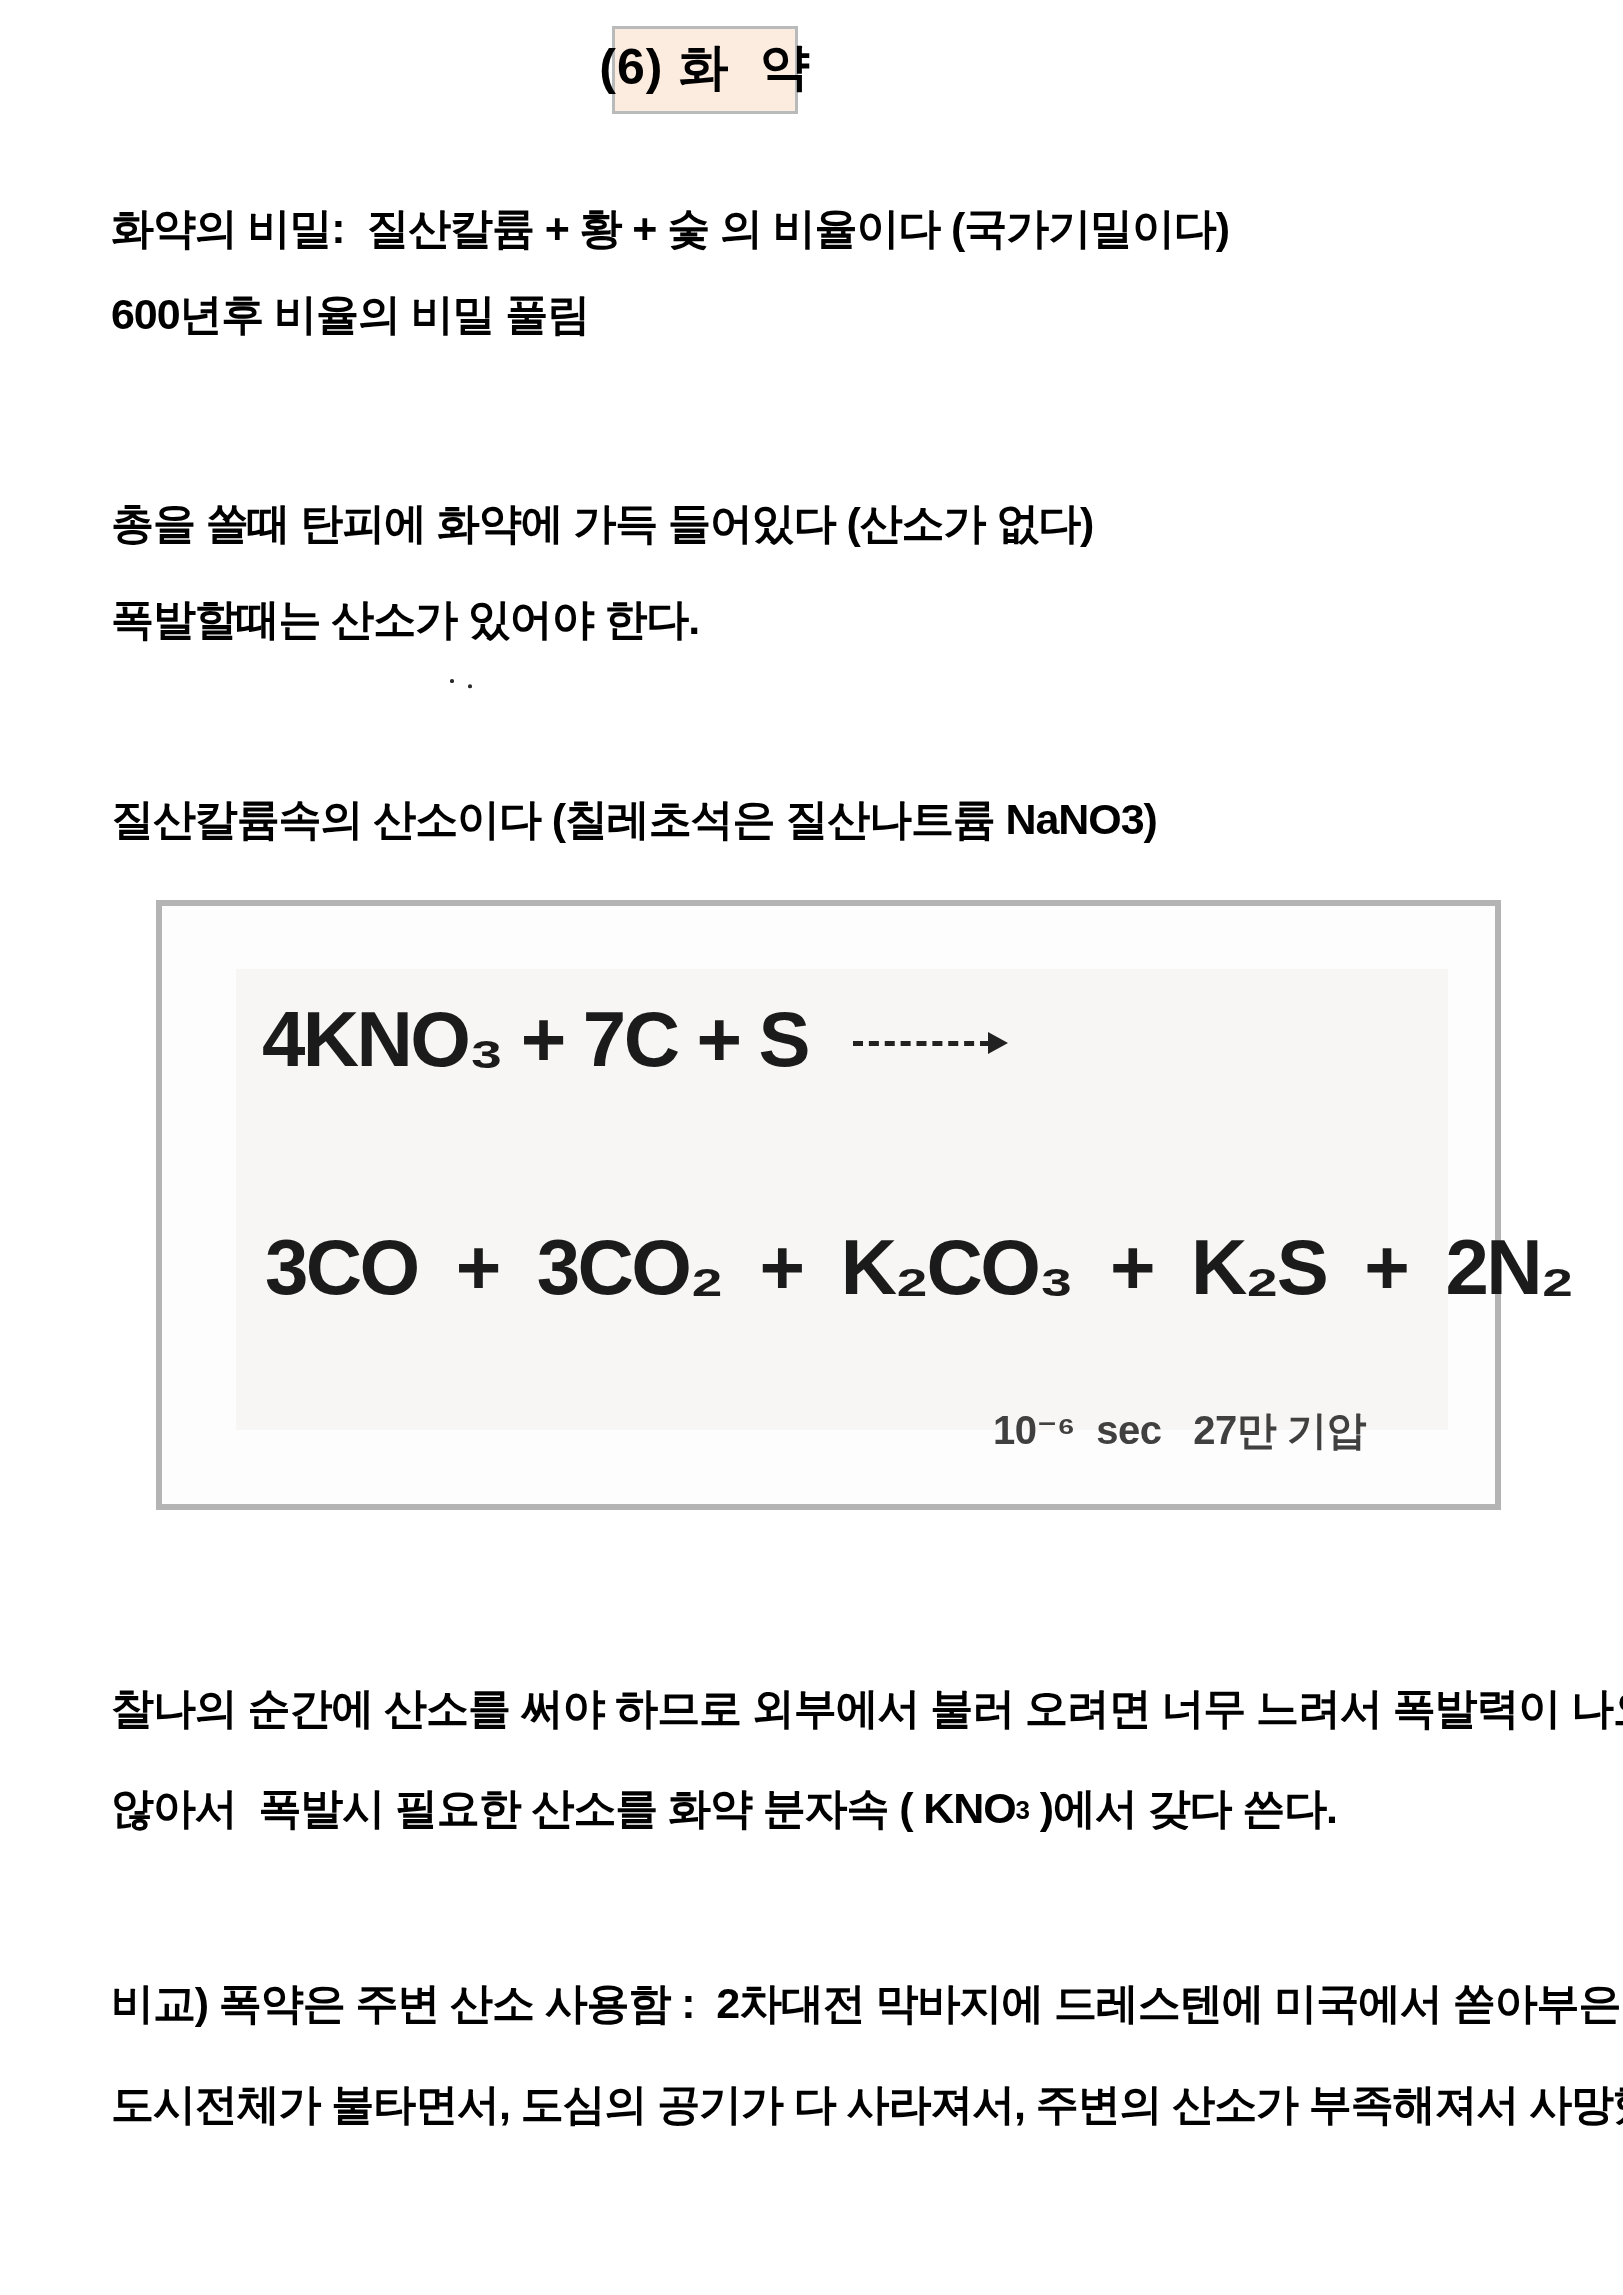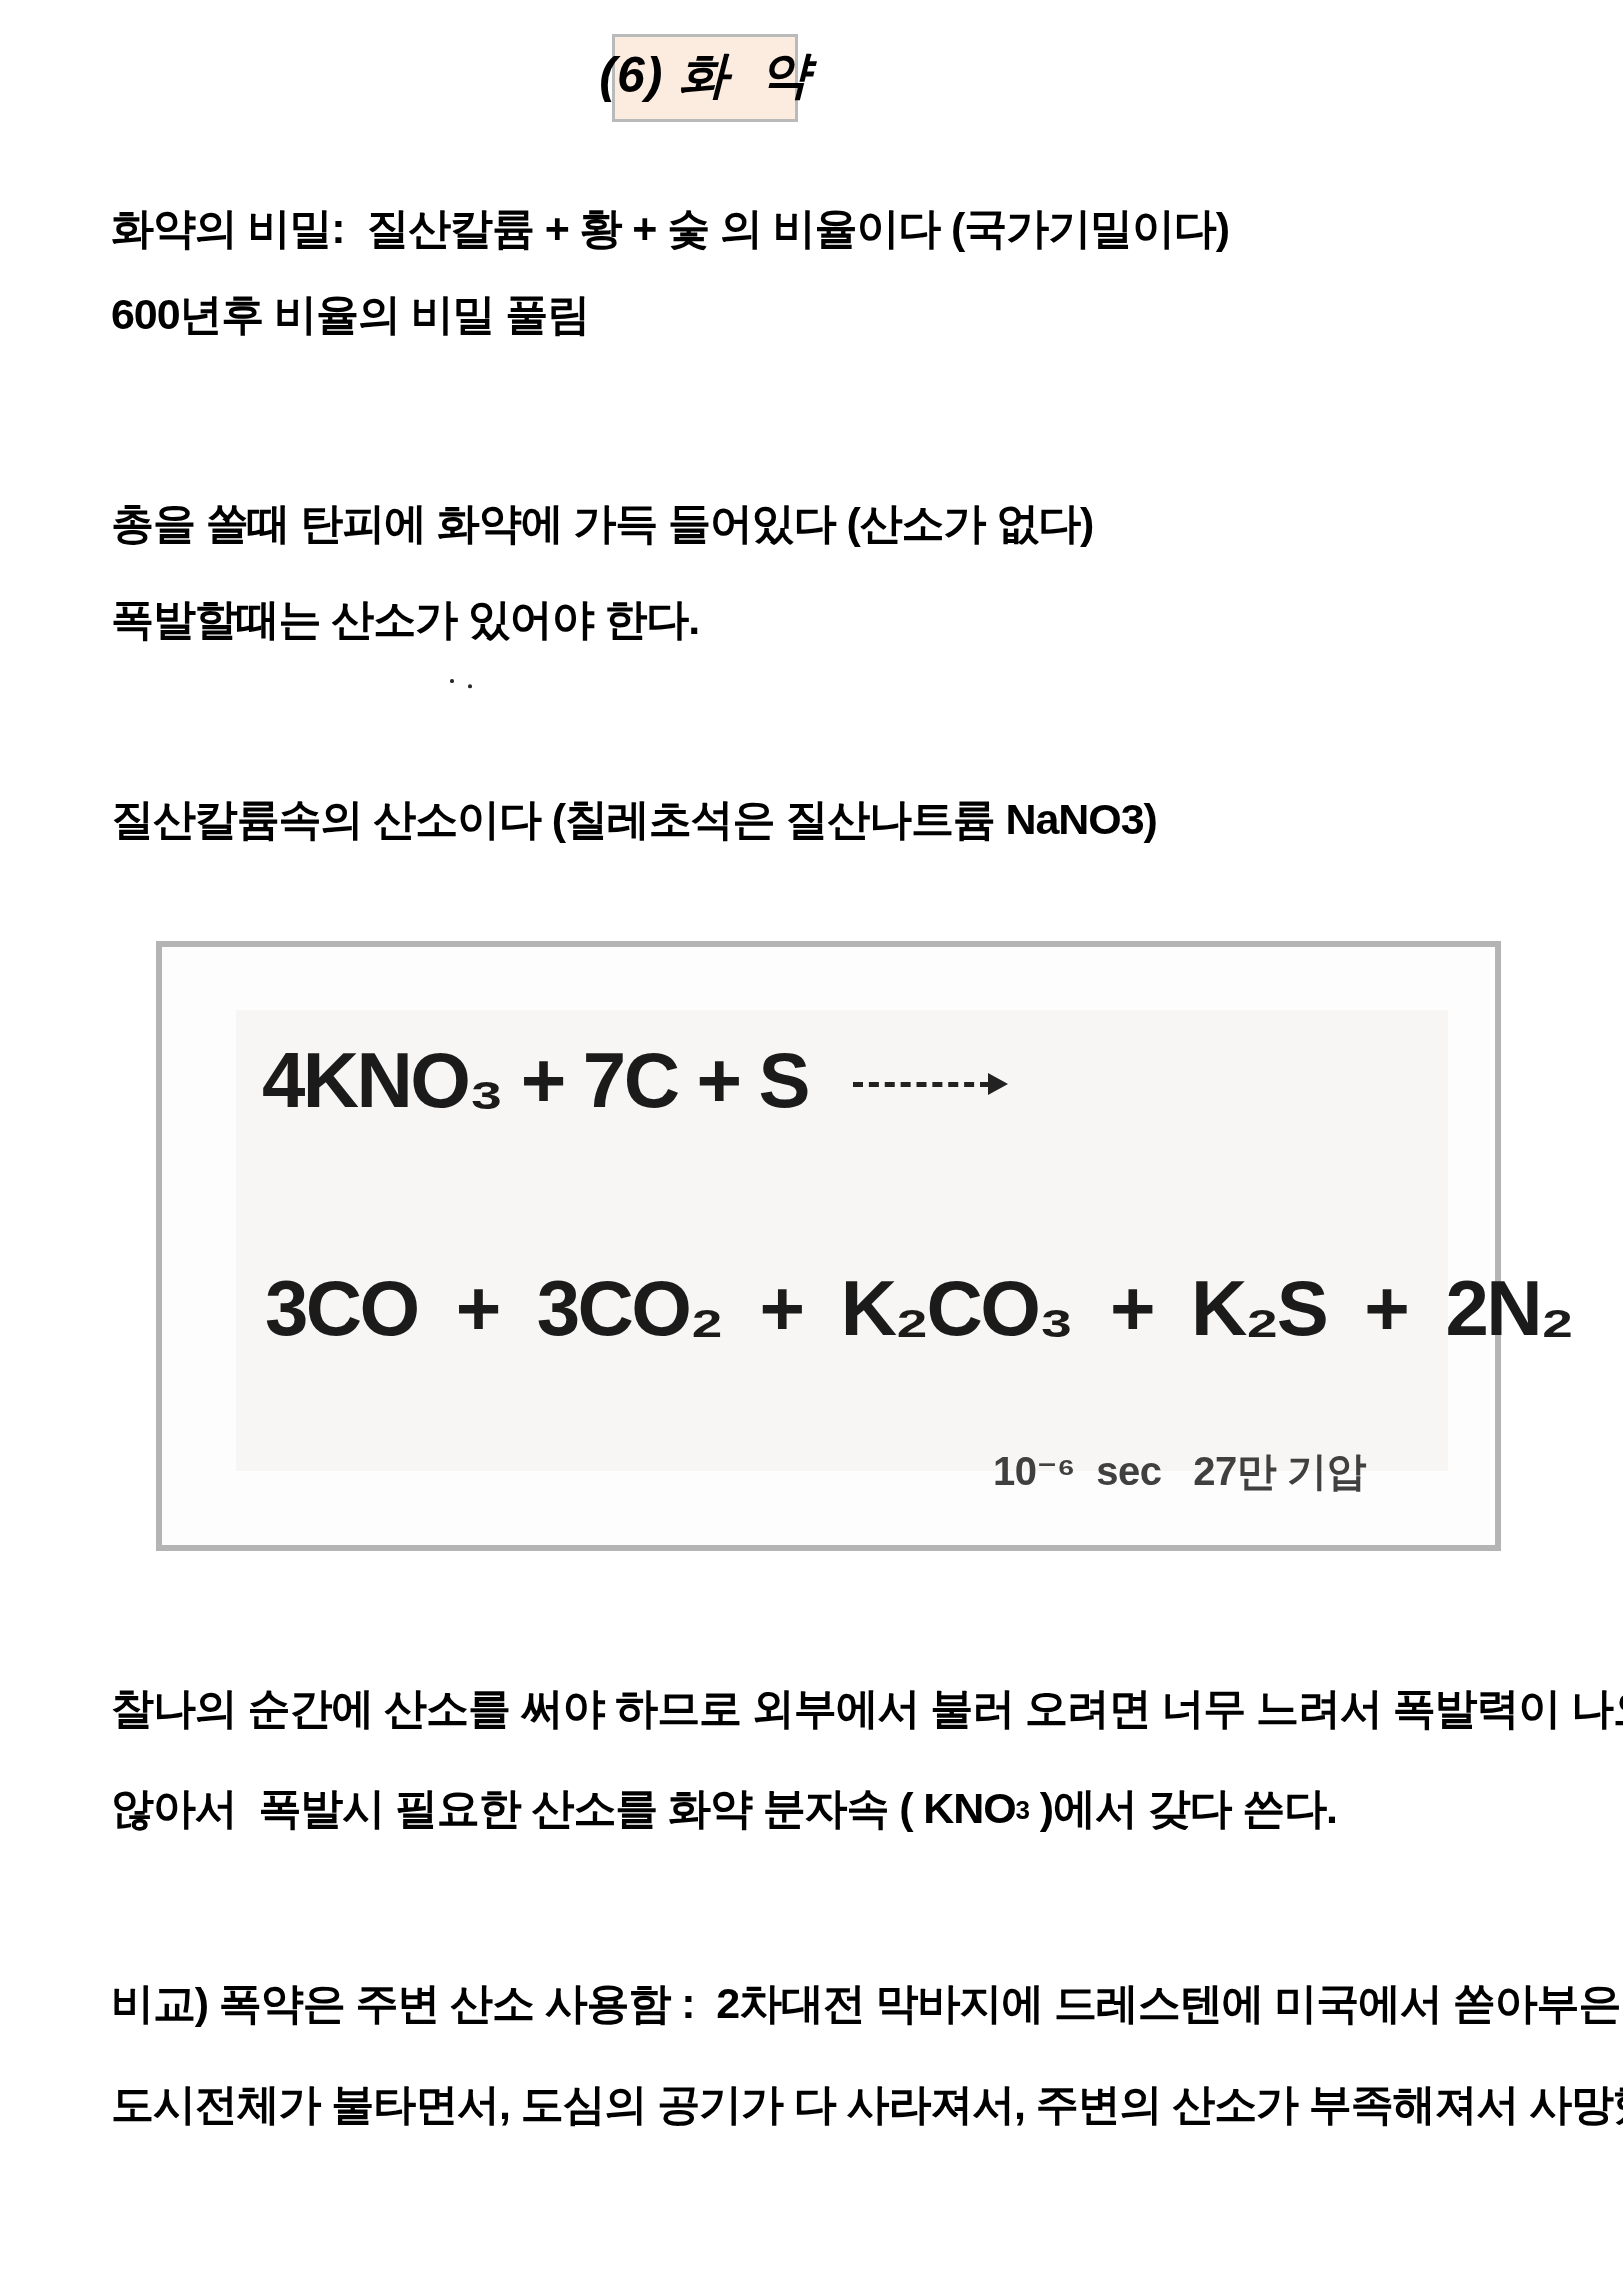--- a/index.html
+++ b/index.html
@@ -9,25 +9,25 @@
     height: 2295px;
     background: #ffffff;
     font-family: "Liberation Sans", "DejaVu Sans", sans-serif;
     color: #000000;
     overflow: hidden;
   }
 
   
   .title-box {
     position: absolute;
-    left: 612px; top: 34px;
+    left: 612px; top: 26px;
     width: 180px; height: 82px;
     background: #fcebdf;
     border: 3.7px solid #b9baba;
-    display: flex; align-items: center; justify-content: center; font-style: italic;
+    display: flex; align-items: center; justify-content: center;
   }
   .title-box .title-text {
     font-size: 50px;
     font-weight: 700;
     white-space: pre;
     letter-spacing: 1.1px;
     margin-top: -4.2px;
   }
 
   
@@ -53,21 +53,21 @@
     left: 450px; top: 679px;
     width: 3.7px; height: 3.7px;
     background: #2a2a2a;
     border-radius: 50%;
     box-shadow: 18px 5.3px 0 0 #2a2a2a;
   }
 
   
   .eq-box {
     position: absolute;
-    left: 156px; top: 941px;
+    left: 156px; top: 900px;
     width: 1333px; height: 598px;
     background: #fdfdfd;
     border: 6.8px solid #b4b4b4;
     text-decoration: underline;
   }
   .eq-scan {
     position: absolute;
     left: 74px; top: 63px; right: 47px; bottom: 74px;
     background: #f8f6f4;
   }

